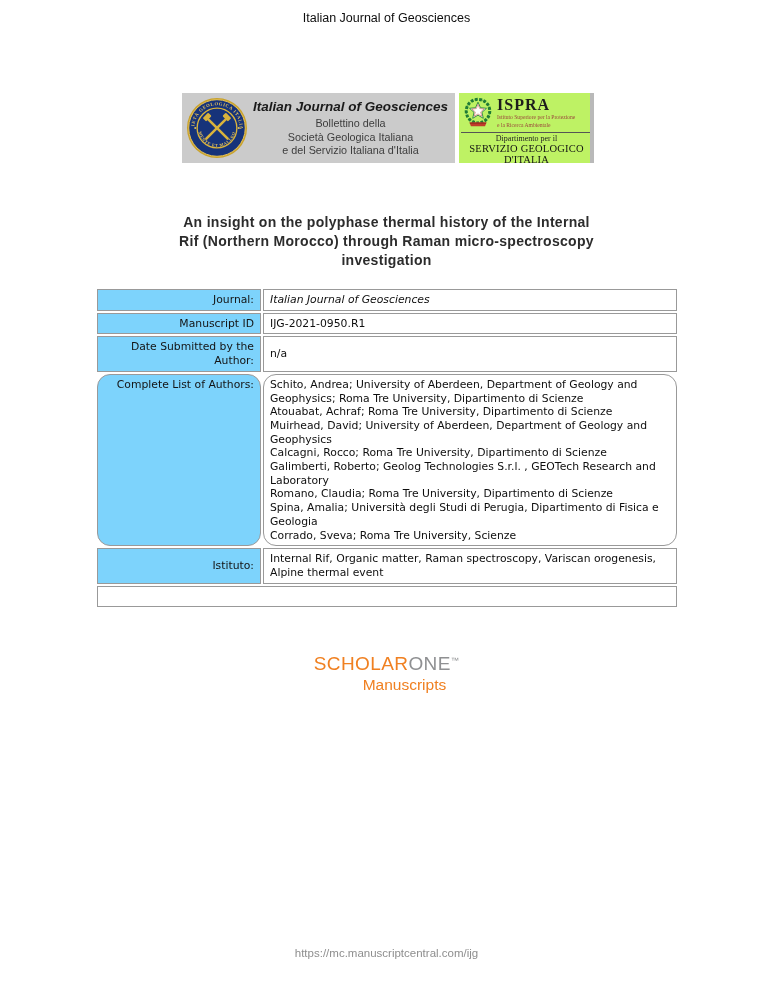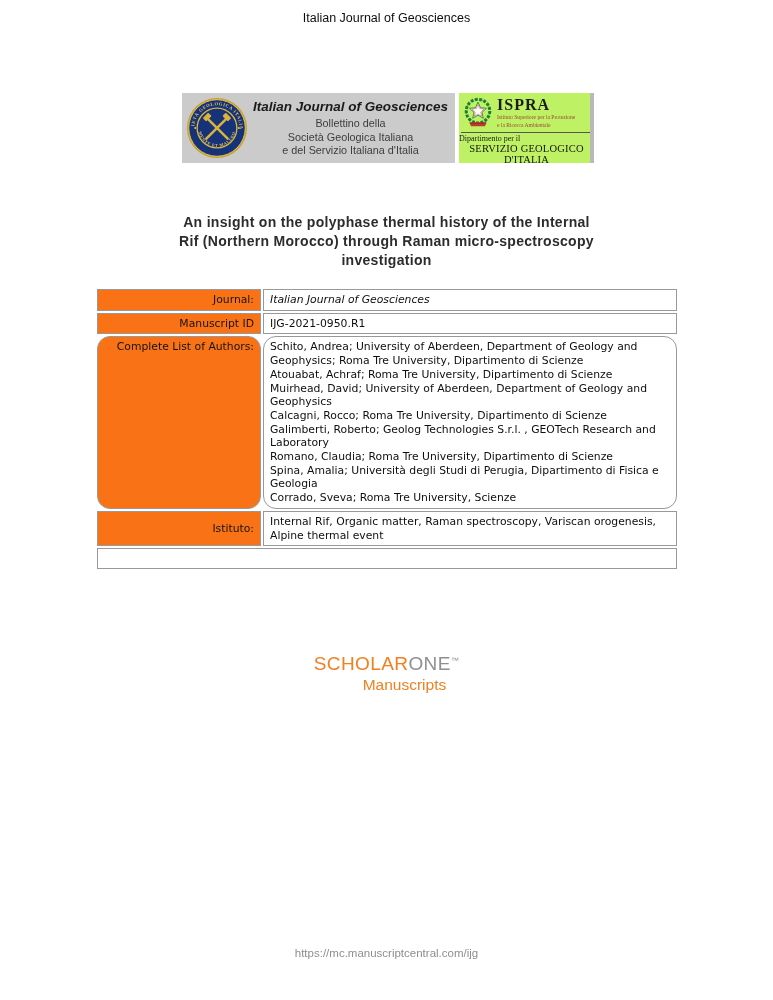--- a/index.html
+++ b/index.html
@@ -33,40 +33,40 @@
     width:135px; height:70px; background:#bef264; margin-left:4px; position:relative;
     font-family:"Liberation Serif", serif; overflow:hidden;
   }
   .ispra-strip { position:absolute; right:0; top:0; width:4px; height:70px; background:#b9b9b9; }
   .ispra-top { display:flex; padding:3px 2px 1px 3px; }
   .ispra-emblem { flex:0 0 auto; }
   .ispra-head { padding-left:3px; padding-top:1px; }
   .ispra-acronym { font-size:16px; font-weight:bold; letter-spacing:1px; color:#1c1c1c; line-height:1; }
   .ispra-subtitle { font-size:5.6px; color:#9c4a3c; line-height:1.35; white-space:pre-line; margin-top:1px; }
   .ispra-divider { border-top:1px solid #555; margin:1px 3px 0 2px; }
-  .ispra-dept1 { text-align:left; font-size:8px; color:#222; margin-top:1px; }
+  .ispra-dept1 { text-align:center; font-size:8px; color:#222; margin-top:1px; }
   .ispra-dept2 { text-align:center; font-size:10.5px; color:#141414; letter-spacing:0.2px; }
 
   
   .ms-title {
     position:absolute; top:213px; left:0; width:100%;
     text-align:center; font-size:14px; font-weight:bold; letter-spacing:0.3px;
     line-height:19px; color:#2c2c2c; white-space:pre-line;
   }
 
   
   table.ms-table {
     position:absolute; top:287px; left:95px; width:584px;
     border-collapse:separate; border-spacing:2px;
     font-size:10.8px; line-height:1.27; color:#0e0e0e;
     font-family:"DejaVu Sans", sans-serif;
   }
   table.ms-table td { border:1px solid #999999; padding:3px 6px; vertical-align:middle; }
   td.cell-label {
-    background:#f97316; width:164px; text-align:right; padding-right:5px; color:#141414;
+    background:#7dd3fc; width:164px; text-align:right; padding-right:5px; color:#141414;
   }
   td.cell-value { background:#ffffff; text-align:left; }
   td.pre { white-space:pre-line; }
   tr.row-authors td { vertical-align:top;border-radius:13px; }
   td.italic { font-style:italic; }
   td.empty-cell { height:21px; background:#ffffff; }
 
   
   .scholarone { position:absolute; top:654px; left:0; width:100%; text-align:center; }
   .s1-inner { display:inline-block; text-align:right; }
@@ -148,20 +148,24 @@
 <table class="ms-table">
   <tbody>
     <tr>
       <td class="cell-label">Journal:</td>
       <td class="cell-value italic">Italian Journal of Geosciences</td>
     </tr>
     <tr>
       <td class="cell-label">Manuscript ID</td>
       <td class="cell-value">IJG-2021-0950.R1</td>
     </tr>
+    <tr>
+      <td class="cell-label">Date Submitted by the Author:</td>
+      <td class="cell-value">n/a</td>
+    </tr>
     <tr class="row-authors">
       <td class="cell-label">Complete List of Authors:</td>
       <td class="cell-value pre">Schito, Andrea; University of Aberdeen, Department of Geology and Geophysics; Roma Tre University,  Dipartimento di Scienze
 Atouabat, Achraf; Roma Tre University,  Dipartimento di Scienze
 Muirhead, David; University of Aberdeen, Department of Geology and Geophysics
 Calcagni, Rocco; Roma Tre University,  Dipartimento di Scienze
 Galimberti, Roberto; Geolog Technologies S.r.l. , GEOTech Research and Laboratory
 Romano, Claudia; Roma Tre University,  Dipartimento di Scienze
 Spina, Amalia; Università degli Studi di Perugia, Dipartimento di Fisica e Geologia
 Corrado, Sveva; Roma Tre University, Scienze</td>

